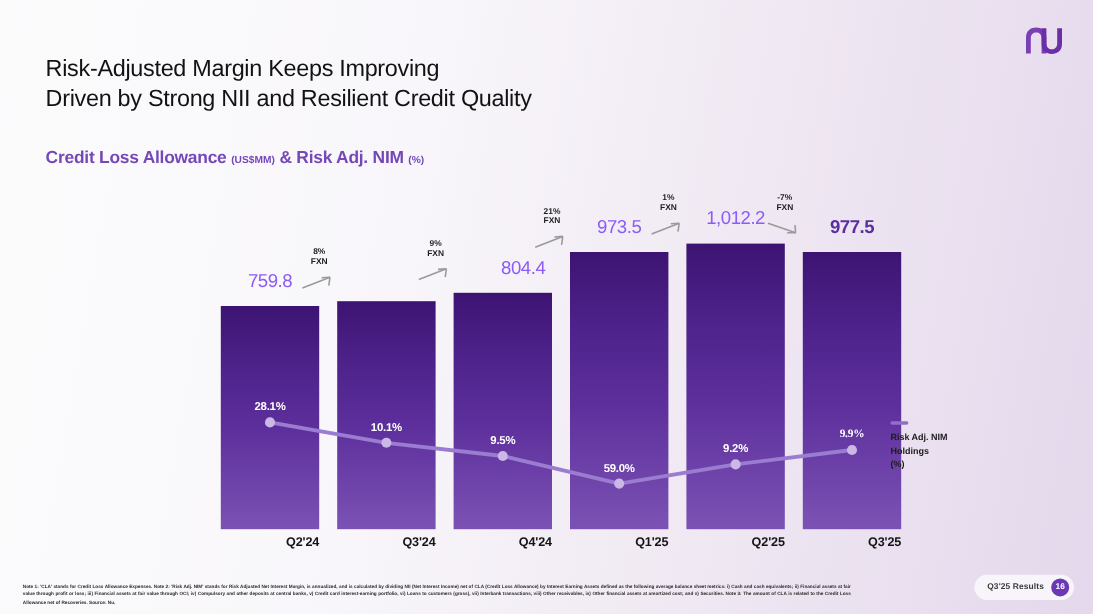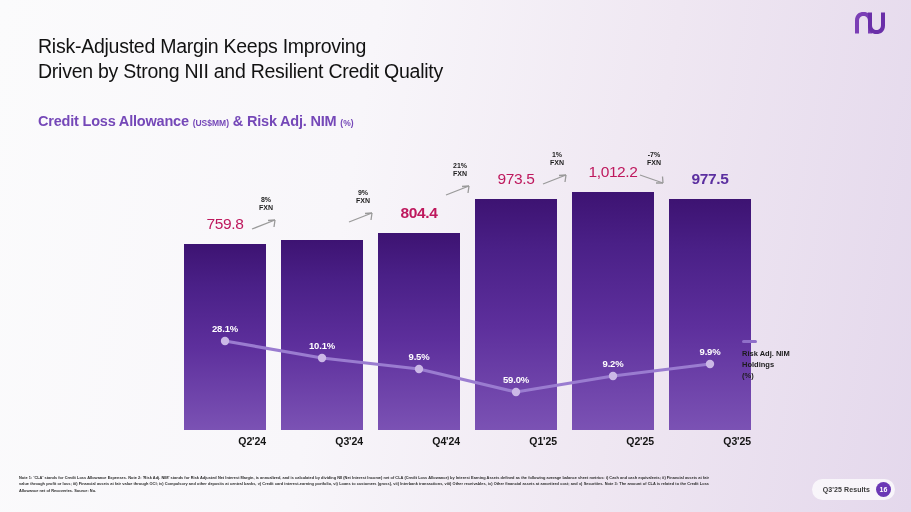--- a/index.html
+++ b/index.html
@@ -2,21 +2,21 @@
 <html><head>
 <meta charset="utf-8">
 <style>
   * { margin:0; padding:0; box-sizing:border-box; }
   html,body { width:911px; height:512px; }
   body {
     font-family:"Liberation Sans", sans-serif;
     background:linear-gradient(100deg, #fbfbfc 0%, #f8f6fa 38%, #efe7f2 68%, #e4d8ec 100%);
     position:relative; overflow:hidden;
   }
-  .slide { position:absolute; inset:0; }
+  .slide { position:absolute; inset:0;margin-top:11px; }
 
   
   .logo { position:absolute; top:10px; right:24px; width:34px; height:26px; }
 
   
   .title {
     position:absolute; left:38px; top:34px;
     font-size:19.5px; font-weight:500; line-height:1.28;
     color:#121212; letter-spacing:-0.25px;
   }
@@ -32,21 +32,21 @@
   
   .chart { position:absolute; left:170px; top:165px; width:580px; height:275px; }
   .plot  { position:absolute; left:0; top:0; width:580px; height:265px; }
 
   .bar {
     position:absolute; bottom:0; width:82px;
     background:linear-gradient(180deg, #3d1372 0%, #4a2087 22%, #5d2f9c 55%, #7b52b4 100%);
   }
   .bar-value {
     position:absolute; width:120px; text-align:center;
-    color:#be185d; font-size:15.5px; font-weight:500; letter-spacing:-0.4px;
+    color:#8b5cf6; font-size:15.5px; font-weight:500; letter-spacing:-0.4px;
   }
   .bar-value.bold { font-weight:700; color:#5b2fa0; }
 
   .fxn {
     position:absolute; width:46px; text-align:center;
     font-size:7px; font-weight:700; color:#1d1d1d; line-height:1.15;
   }
   .fxn-arrow { position:absolute; width:30px; height:14px; }
 
   .xlabels { position:absolute; left:0; top:270px; width:580px; height:20px; }
@@ -109,21 +109,21 @@
     <div class="plot">
 
       <div class="bar" style="left:14px;  height:186px;"></div>
       <div class="bar" style="left:111px; height:190px;"></div>
       <div class="bar" style="left:208px; height:197px;"></div>
       <div class="bar" style="left:305px; height:231px;"></div>
       <div class="bar" style="left:402px; height:238px;"></div>
       <div class="bar" style="left:499px; height:231px;"></div>
 
       <div class="bar-value" style="left:-5px;  top:50px;">759.8</div>
-      <div class="bar-value" style="left:189px; top:39px;font-weight:bold;">804.4</div>
+      <div class="bar-value" style="left:206px; top:39px;">804.4</div>
       <div class="bar-value" style="left:286px; top:5px;">973.5</div>
       <div class="bar-value" style="left:383px; top:-2px;text-align:center;">1,012.2</div>
       <div class="bar-value bold" style="left:480px; top:5px;">977.5</div>
 
       <div class="fxn" style="left:73px; top:31px;">
         <span>8%</span><br>
         <span>FXN</span>
       </div>
       <div class="fxn" style="left:170px; top:24px;">
         <span>9%</span><br>
@@ -171,21 +171,21 @@
         <circle cx="346" cy="227" r="4.2" fill="#cbb8e6"></circle>
         <circle cx="443" cy="211" r="4.2" fill="#cbb8e6"></circle>
         <circle cx="540" cy="199" r="4.2" fill="#cbb8e6"></circle>
       </svg>
 
       <div class="pt-label" style="left:20px;  top:158px;">28.1%</div>
       <div class="pt-label" style="left:117px; top:175px;">10.1%</div>
       <div class="pt-label" style="left:214px; top:186px;">9.5%</div>
       <div class="pt-label" style="left:311px; top:209px;">59.0%</div>
       <div class="pt-label" style="left:408px; top:193px;">9.2%</div>
-      <div class="pt-label" style="left:505px; top:181px;">9.9%</div>
+      <div class="pt-label" style="left:505px; top:181px;font-family:Liberation Serif, serif;">9.9%</div>
     </div>
 
     <div class="xlabels">
       <div class="xlabel" style="left:14px;">Q2'24</div>
       <div class="xlabel" style="left:111px;">Q3'24</div>
       <div class="xlabel" style="left:208px;">Q4'24</div>
       <div class="xlabel" style="left:305px;">Q1'25</div>
       <div class="xlabel" style="left:402px;">Q2'25</div>
       <div class="xlabel" style="left:499px;">Q3'25</div>
     </div>

